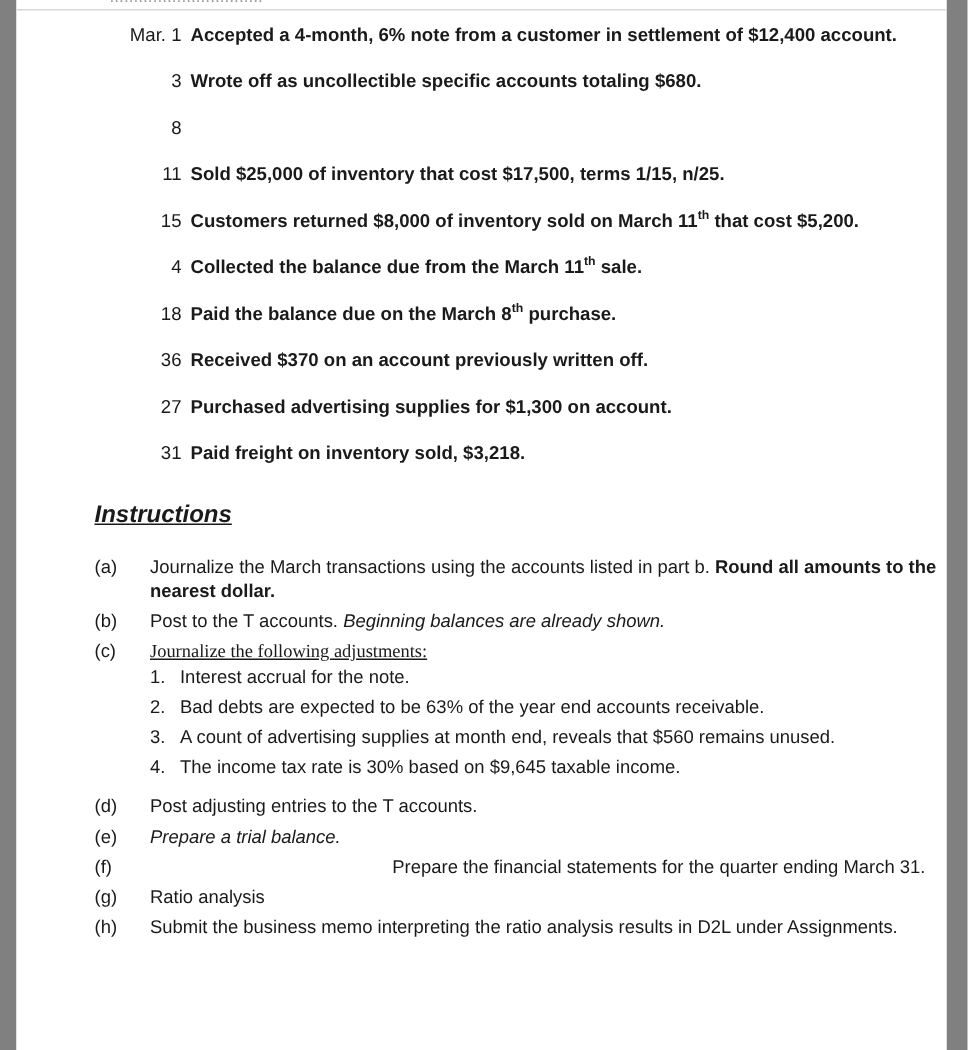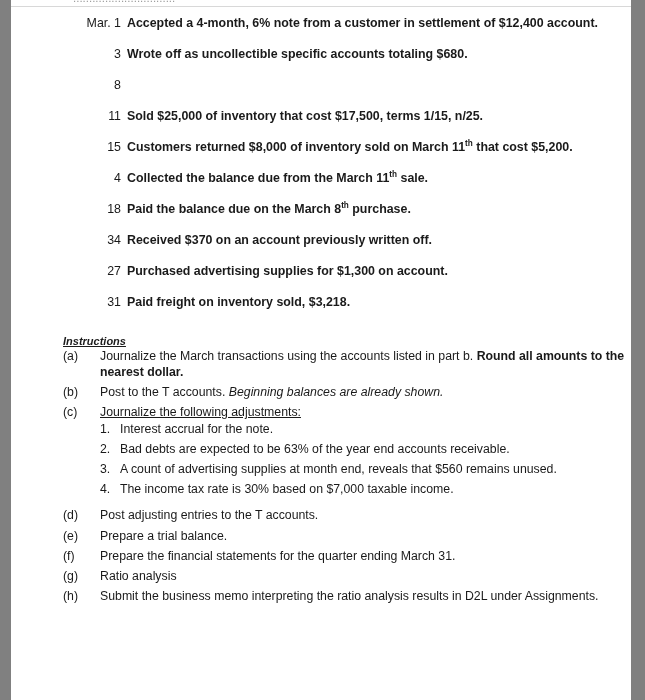--- a/index.html
+++ b/index.html
@@ -90,25 +90,25 @@
     vertical-align: super;
     line-height: 0;
   }
 
   
   .instructions-block {
     margin-top: 24px;
     padding-left: 52px;
   }
   .instructions-heading {
-    font-size: 11px;
+    font-size: 16px;
     font-weight: bold;
     font-style: italic;
     text-decoration: underline;
-    margin-bottom: 1px;
+    margin-bottom: 17px;
   }
 
   .inst-list {
     margin: 0;
     padding: 0;
     list-style: none;
   }
   .inst-item {
     display: flex;
     align-items: flex-start;
@@ -117,21 +117,21 @@
     margin-bottom: 5px;
   }
   .inst-marker {
     flex: 0 0 auto;
     width: 37px;
   }
   .inst-text {
     flex: 1 1 auto;
     padding-right: 14px;
   }
-  .inst-text.underline { text-decoration: underline; }
+  .inst-text.underline { text-decoration: underline; font-family: Liberation Serif, serif; }
   .inst-text .b { font-weight: bold; }
   .inst-text .i { font-style: italic; }
 
   .sub-list {
     margin: 2px 0 0 0;
     padding: 0;
     list-style: none;
   }
   .sub-item {
     display: flex;
@@ -187,21 +187,21 @@
           </li>
           <li class="txn-row">
             <span class="txn-date">4</span>
             <span class="txn-desc">Collected the balance due from the March 11<sup>th</sup> sale.</span>
           </li>
           <li class="txn-row">
             <span class="txn-date">18</span>
             <span class="txn-desc">Paid the balance due on the March 8<sup>th</sup> purchase.</span>
           </li>
           <li class="txn-row">
-            <span class="txn-date">34</span>
+            <span class="txn-date">36</span>
             <span class="txn-desc">Received $370 on an account previously written off.</span>
           </li>
           <li class="txn-row">
             <span class="txn-date">27</span>
             <span class="txn-desc">Purchased advertising supplies for $1,300 on account.</span>
           </li>
           <li class="txn-row">
             <span class="txn-date">31</span>
             <span class="txn-desc">Paid freight on inventory sold, $3,218.</span>
           </li>
@@ -228,35 +228,35 @@
                   <li class="sub-item">
                     <span class="sub-marker">2.</span>
                     <span class="sub-text">Bad debts are expected to be 63% of the year end accounts receivable.</span>
                   </li>
                   <li class="sub-item">
                     <span class="sub-marker">3.</span>
                     <span class="sub-text">A count of advertising supplies at month end, reveals that $560 remains unused.</span>
                   </li>
                   <li class="sub-item">
                     <span class="sub-marker">4.</span>
-                    <span class="sub-text">The income tax rate is 30% based on $7,000 taxable income.</span>
+                    <span class="sub-text">The income tax rate is 30% based on $9,645 taxable income.</span>
                   </li>
                 </ul></div>
             </li>
             <li class="inst-item compact">
               <span class="inst-marker">(d)</span>
               <div style="flex: 1 1 auto;"><span class="inst-text">Post adjusting entries to the T accounts.</span></div>
             </li>
             <li class="inst-item compact">
               <span class="inst-marker">(e)</span>
-              <div style="flex: 1 1 auto;"><span class="inst-text">Prepare a trial balance.</span></div>
+              <div style="flex: 1 1 auto; font-style: italic;"><span class="inst-text">Prepare a trial balance.</span></div>
             </li>
             <li class="inst-item compact">
               <span class="inst-marker">(f)</span>
-              <div style="flex: 1 1 auto;"><span class="inst-text">Prepare the financial statements for the quarter ending March 31.</span></div>
+              <div style="flex: 1 1 auto; text-align: right;"><span class="inst-text">Prepare the financial statements for the quarter ending March 31.</span></div>
             </li>
             <li class="inst-item compact">
               <span class="inst-marker">(g)</span>
               <div style="flex: 1 1 auto;"><span class="inst-text">Ratio analysis</span></div>
             </li>
             <li class="inst-item compact">
               <span class="inst-marker">(h)</span>
               <div style="flex: 1 1 auto;"><span class="inst-text">Submit the business memo interpreting the ratio analysis results in D2L under Assignments.</span></div>
             </li>
           </ul>

